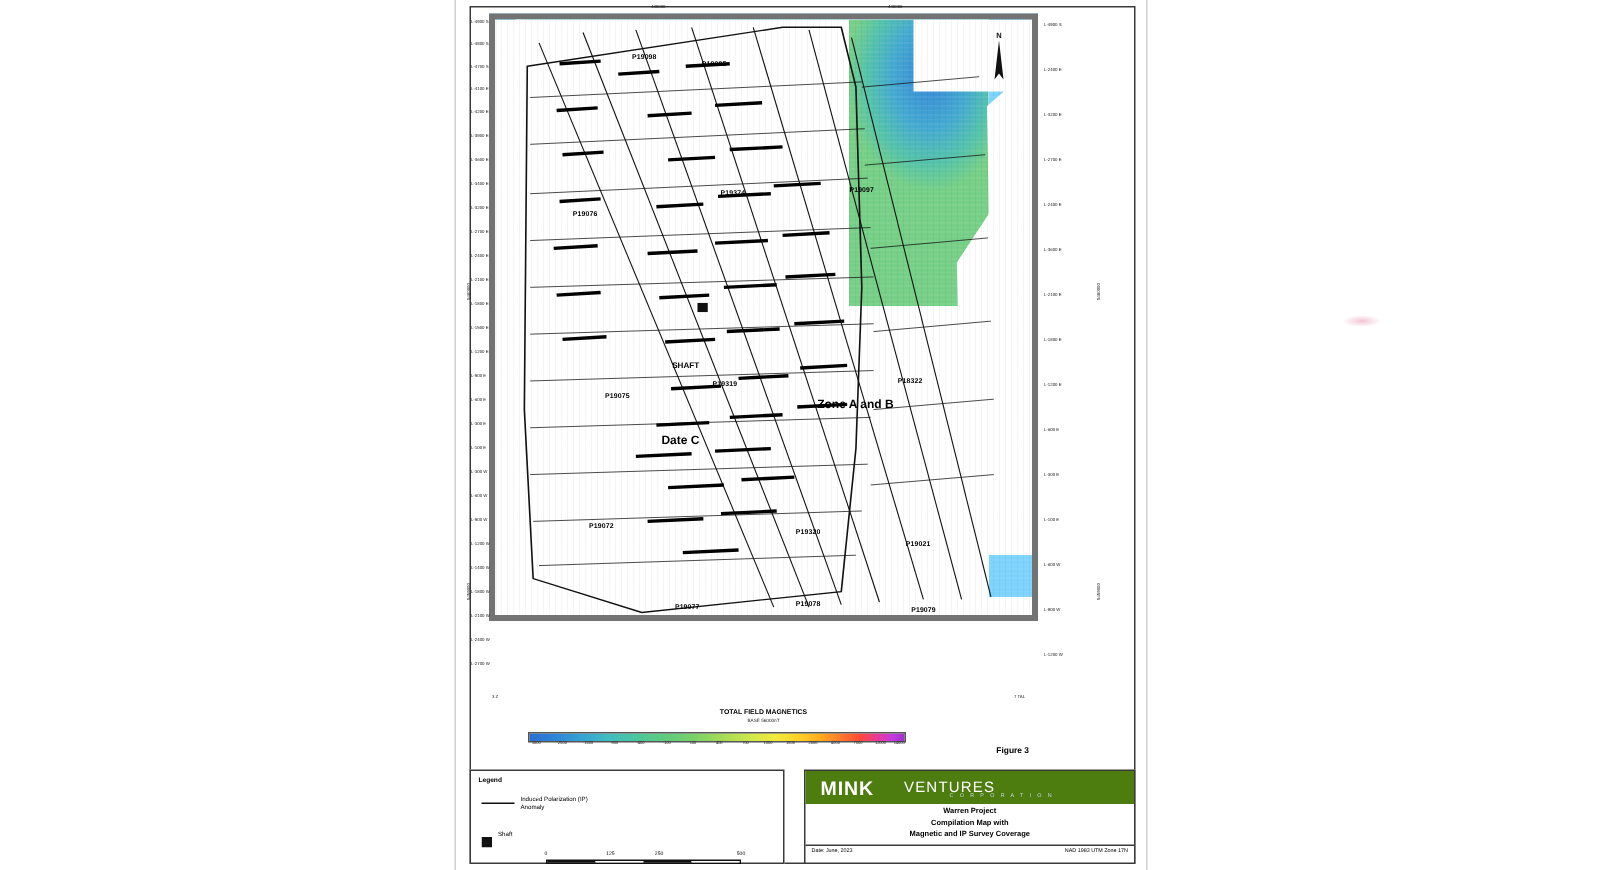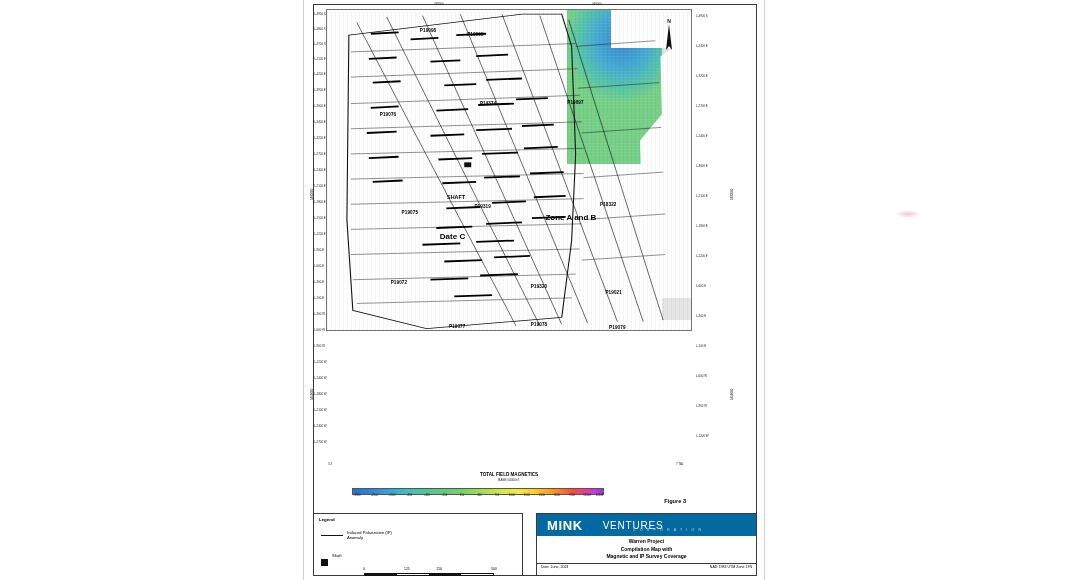--- a/index.html
+++ b/index.html
@@ -37,25 +37,25 @@
     height: 572px;
     border: 1px solid #3a3a3a;
     box-sizing: border-box;
   }
   
   .map-area {
     position: absolute;
     left: 22px;
     top: 9px;
     width: 366px;
-    height: 322px;
-    border: 1px solid #737373;
+    height: 405px;
+    border: 4px solid #737373;
     box-sizing: border-box;
     overflow: hidden;
-    background: #e5e5e5;
+    background: #7dd3fc;
   }
   .map-canvas {
     position: absolute;
     inset: 0;
   }
   
   .mag-raster {
     position: absolute;
     left: 0; top: 0;
     width: 100%;
@@ -290,21 +290,21 @@
     height: 63px;
     border: 1px solid #3a3a3a;
     box-sizing: border-box;
     background: #fff;
   }
   .logo-bar {
     position: absolute;
     left: 0; top: 0;
     width: 100%;
     height: 22px;
-    background: #0369a1;
+    background: #4d7c0f;
     display: flex;
     align-items: center;
     padding-left: 10px;
     box-sizing: border-box;
   }
   .logo-mink {
     color: #ffffff;
     font-size: 13px;
     font-weight: bold;
     letter-spacing: .6px;

